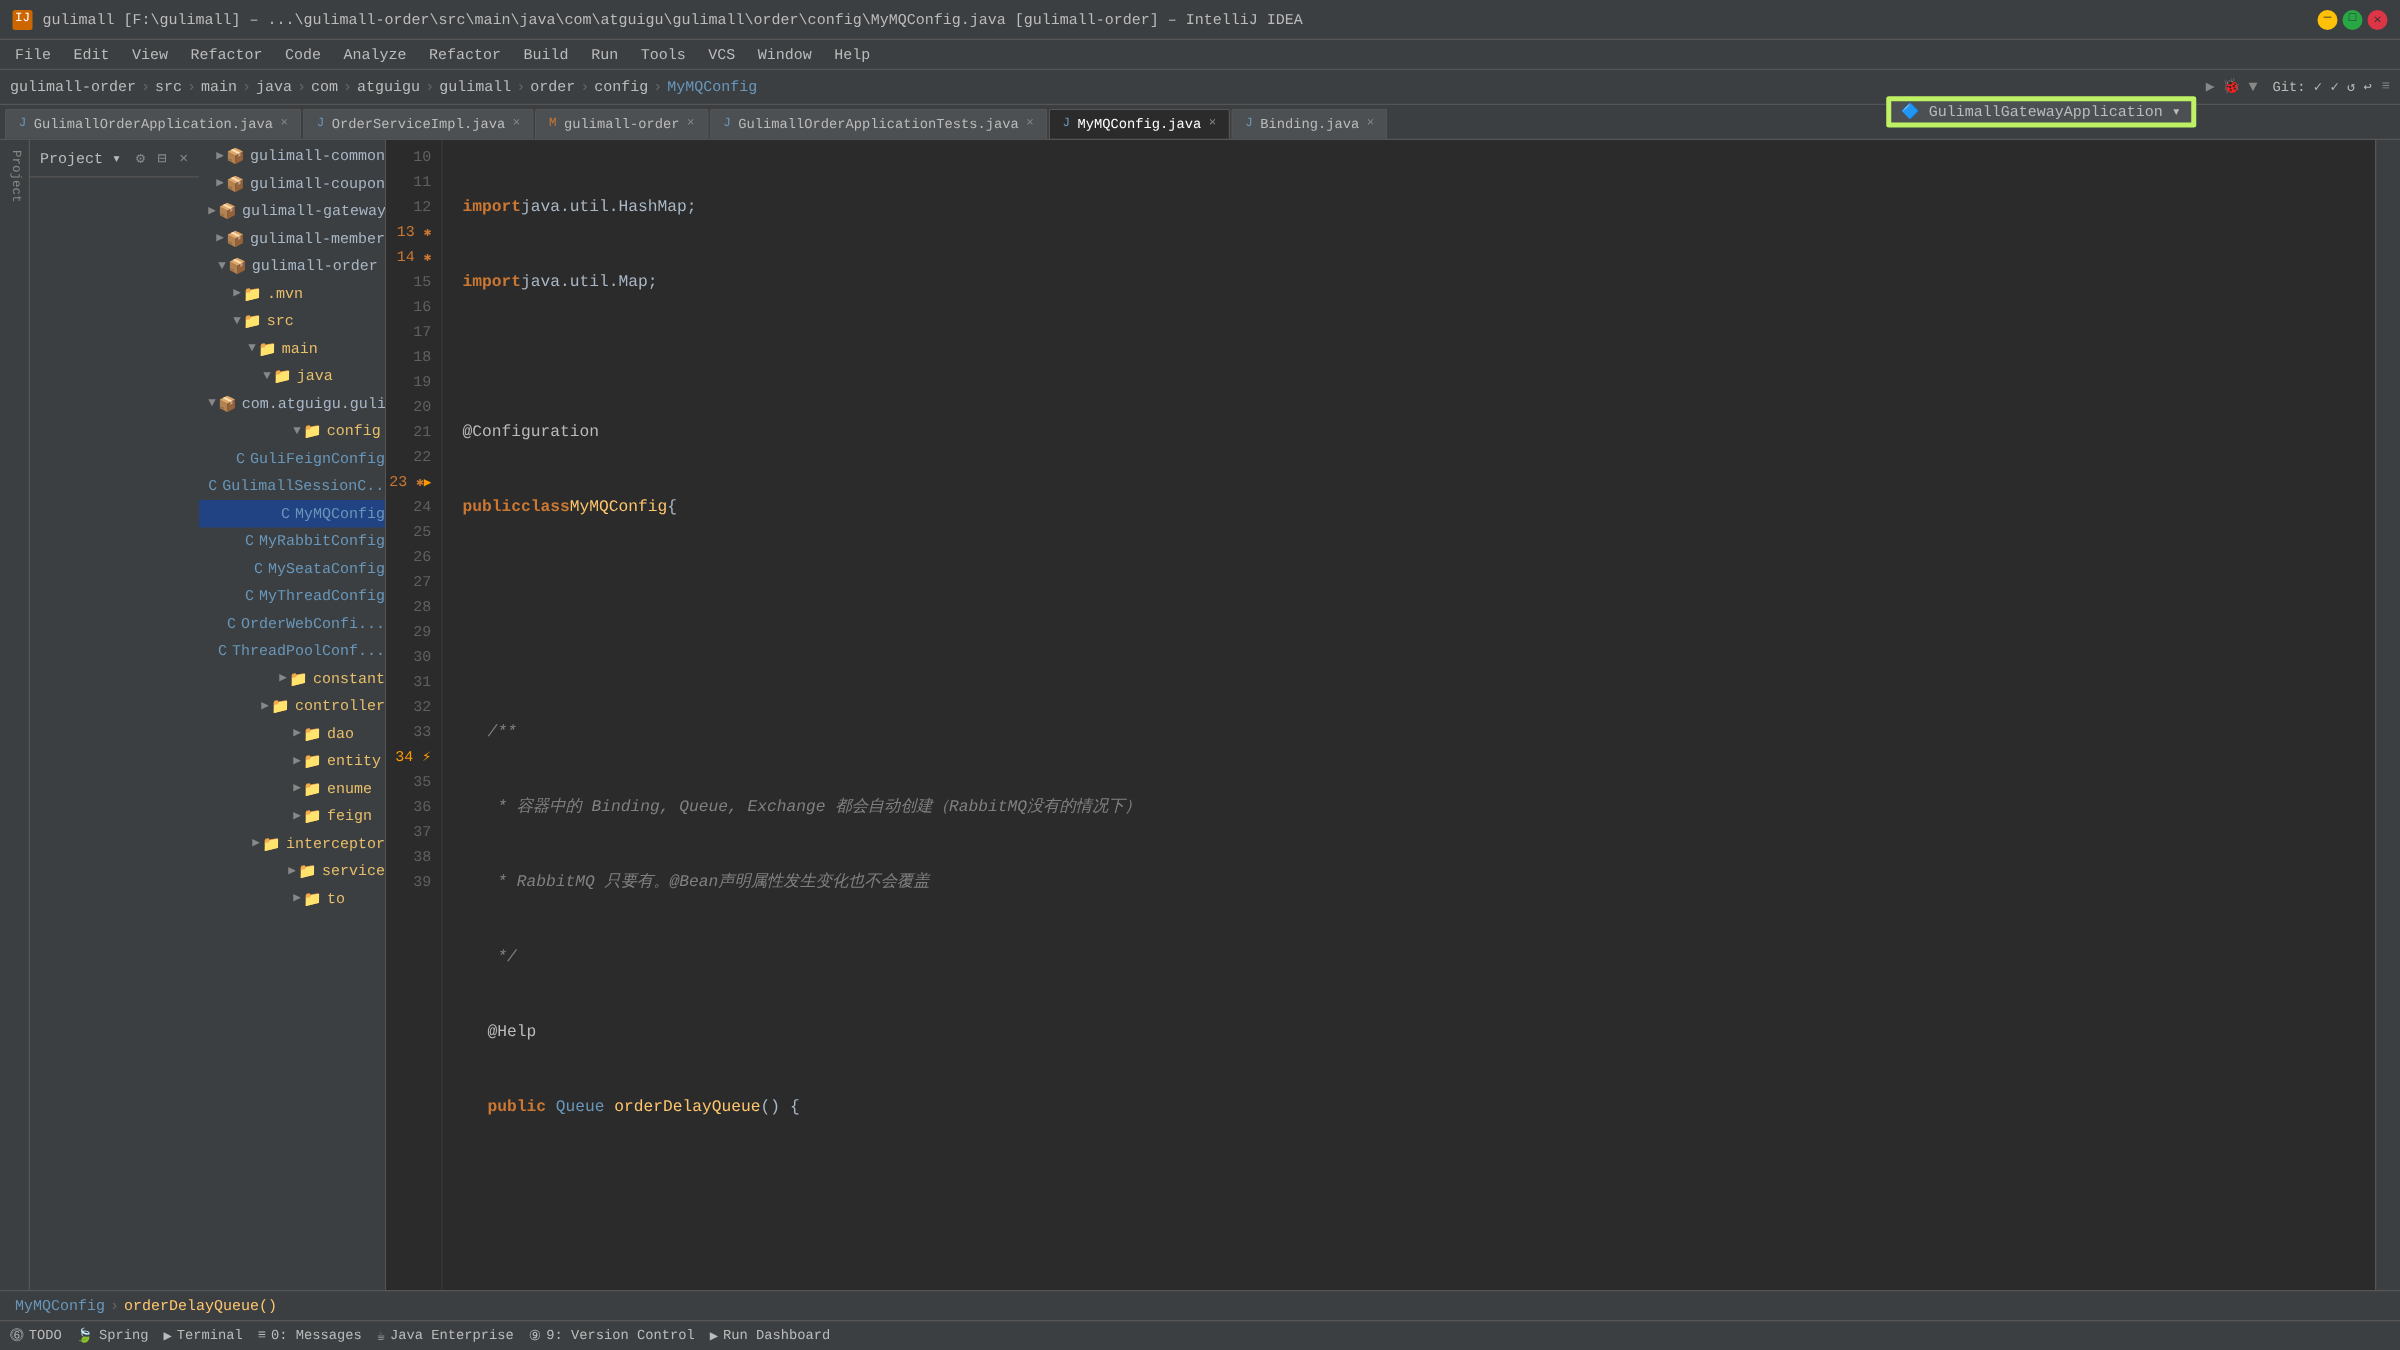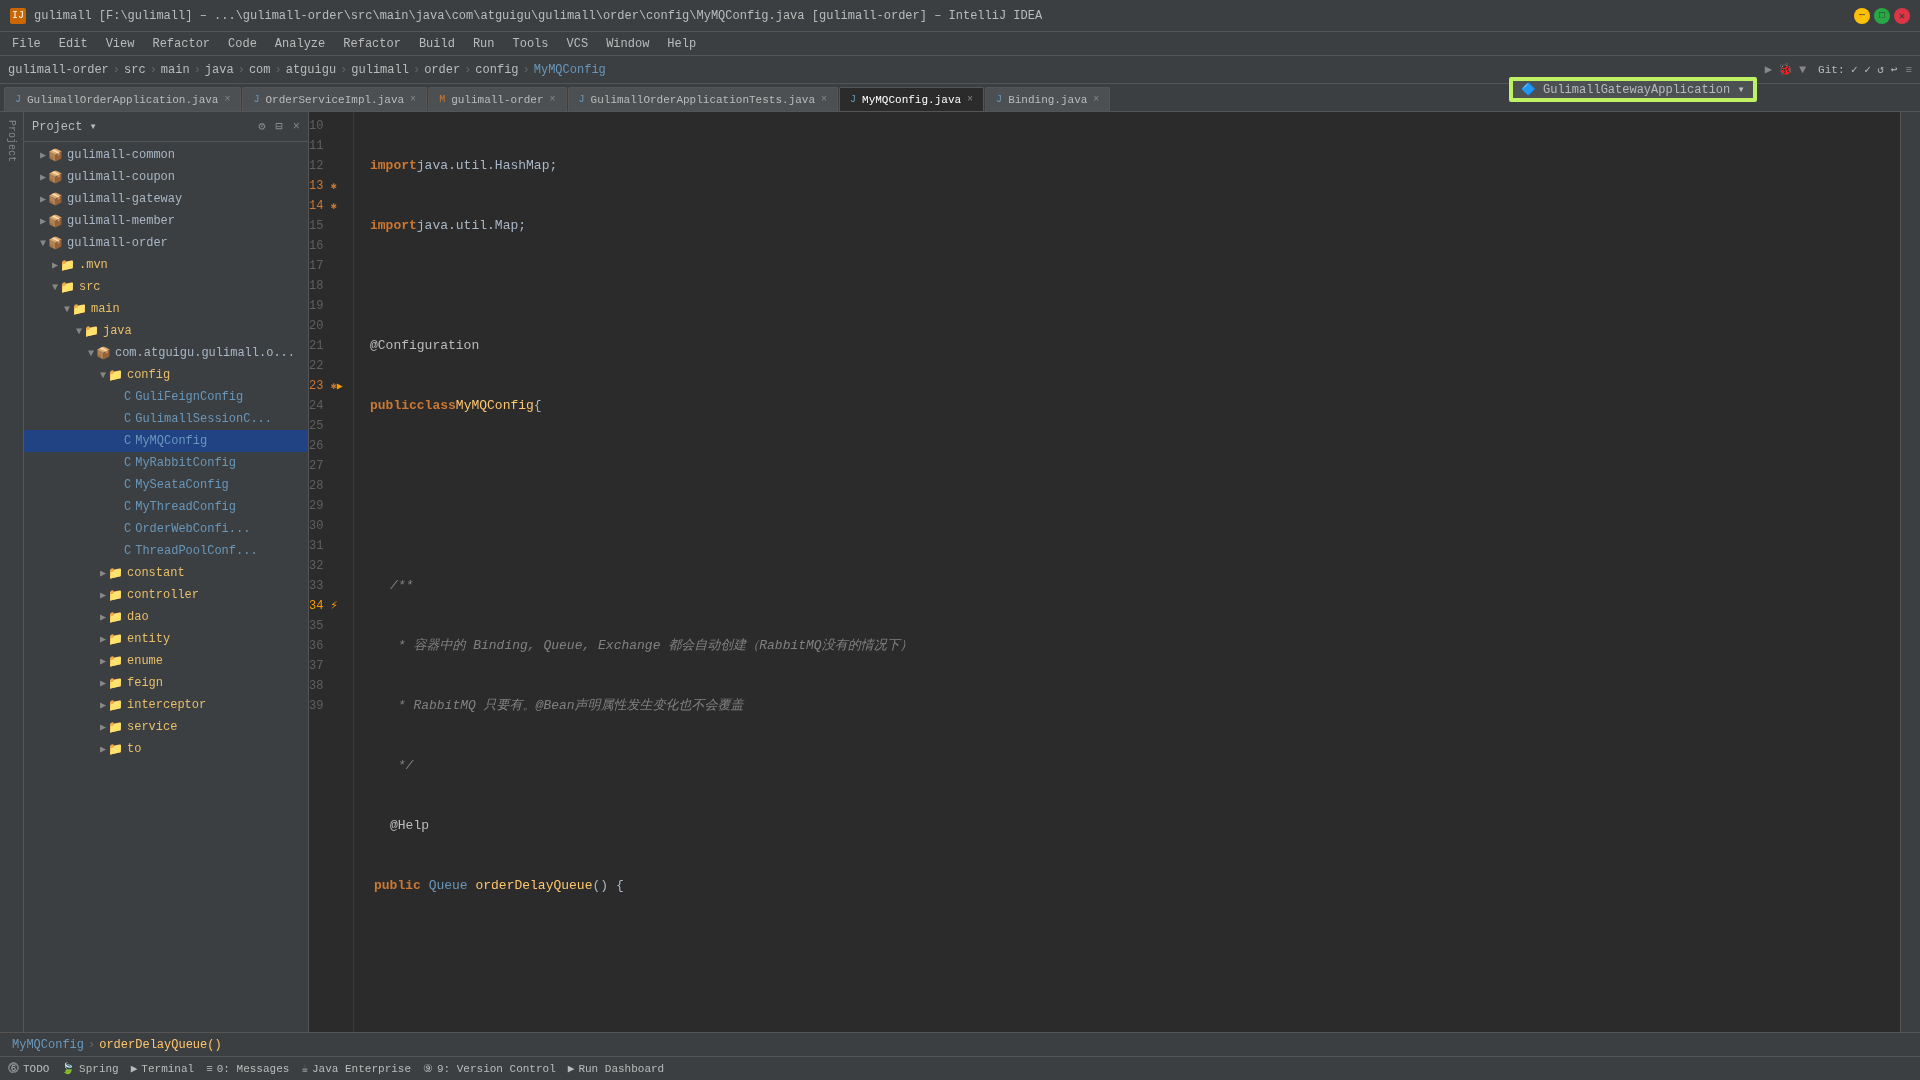--- a/index.html
+++ b/index.html
@@ -119,21 +119,21 @@
       display: flex;
       height: calc(1080px - 32px - 24px - 28px - 28px - 24px - 24px);
     }
 
     
     #project-panel {
       width: 285px;
       background: #3c3f41;
       border-right: 1px solid #555;
       display: flex;
-      flex-direction: column;
+      flex-direction: row;
       overflow: hidden;
     }
     #project-header {
       height: 30px;
       background: #3c3f41;
       display: flex;
       align-items: center;
       padding: 0 8px;
       border-bottom: 1px solid #555;
       font-size: 12px;
@@ -176,20 +176,21 @@
     #code-container {
       flex: 1;
       display: flex;
       overflow: hidden;
     }
     #line-numbers {
       width: 45px;
       background: #2b2b2b;
       color: #606060;
       padding: 4px 0;
+      text-align: right;
       padding-right: 8px;
       font-size: 12px;
       line-height: 20px;
       user-select: none;
       border-right: 1px solid #3a3a3a;
     }
     #code-content {
       flex: 1;
       padding: 4px 0 4px 16px;
       overflow-x: auto;
@@ -579,21 +580,21 @@
         <div class="code-line">&nbsp;</div>
         <div class="code-line"><span style="color:#bbb;">@Configuration</span></div>
         <div class="code-line"><span class="kw">public</span> <span class="kw">class</span> <span style="color:#ffc66d;">MyMQConfig</span> <span style="color:#a9b7c6;">{</span></div>
         <div class="code-line">&nbsp;</div>
         <div class="code-line">&nbsp;</div>
         <div class="code-line"><span style="margin-left:20px;" class="comment">/**</span></div>
         <div class="code-line"><span style="margin-left:20px;" class="comment">&nbsp;* 容器中的 <span style="font-style:italic;">Binding, Queue, Exchange</span> 都会自动创建（RabbitMQ没有的情况下）</span></div>
         <div class="code-line"><span style="margin-left:20px;" class="comment">&nbsp;* RabbitMQ 只要有。@Bean声明属性发生变化也不会覆盖</span></div>
         <div class="code-line"><span style="margin-left:20px;" class="comment">&nbsp;*/</span></div>
         <div class="code-line"><span style="margin-left:20px; color:#bbb;">@Help</span></div>
-        <div class="code-line"><span style="margin-left:4px;"><span class="kw">public</span> <span class="type">Queue</span> <span class="method">orderDelayQueue</span><span style="color:#a9b7c6;">()</span> <span style="color:#a9b7c6;">{</span></span></div>
+        <div class="code-line"><span style="margin-left:20px;"><span class="kw">public</span> <span class="type">Queue</span> <span class="method">orderDelayQueue</span><span style="color:#a9b7c6;">()</span> <span style="color:#a9b7c6;">{</span></span></div>
         
         
         
         
         
         
         
         
         
         

